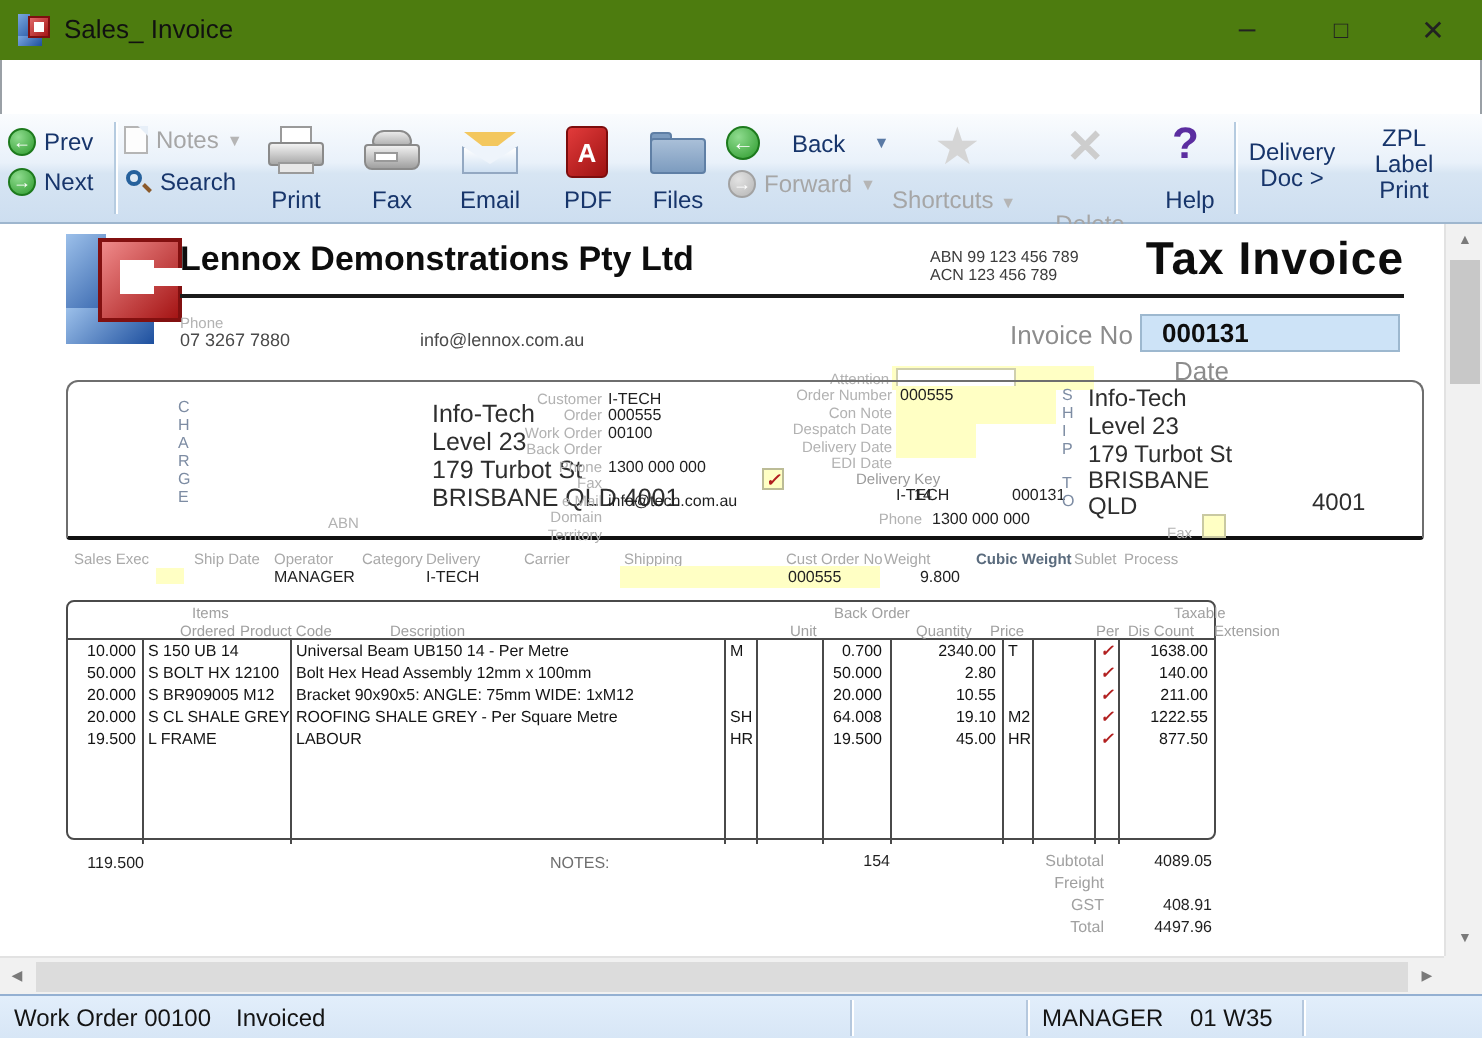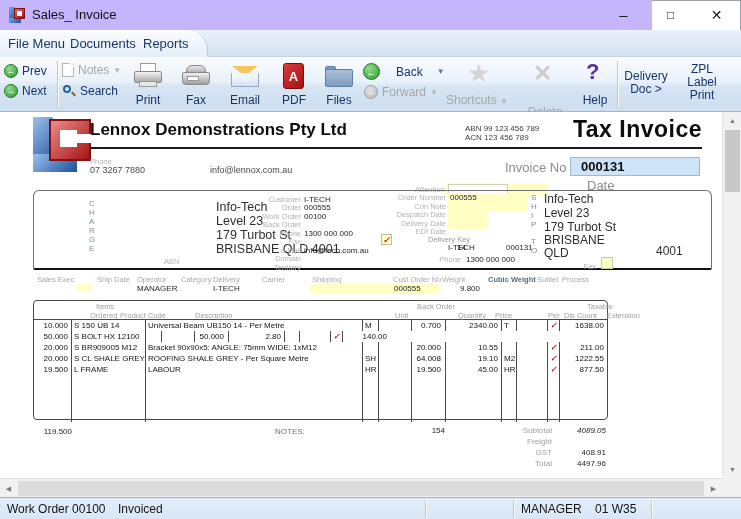--- a/index.html
+++ b/index.html
@@ -3,21 +3,21 @@
 <meta charset="utf-8">
 <style>
   html,body{margin:0;padding:0;background:#888;}
   *{box-sizing:border-box;}
   .win{position:relative;width:741px;height:519px;background:#fff;
        font-family:"Liberation Sans",sans-serif;overflow:hidden;
        box-shadow:inset 0 0 0 1px #9aa0a6;}
   .abs{position:absolute;}
 
   
-  .titlebar{position:absolute;left:0;top:0;width:652px;height:30px;background:#c4b5fd;}
+  .titlebar{position:absolute;left:0;top:0;width:741px;height:30px;background:#4d7c0f;}
   .app-icon{position:absolute;left:9px;top:7px;width:16px;height:16px;}
   .app-icon .b1{position:absolute;left:0;top:0;width:6px;height:16px;background:linear-gradient(135deg,#7aa7e0,#1d4f9e);}
   .app-icon .b2{position:absolute;left:0;top:11px;width:12px;height:5px;background:linear-gradient(135deg,#7aa7e0,#1d4f9e);}
   .app-icon .r1{position:absolute;left:5px;top:1px;width:11px;height:11px;background:linear-gradient(135deg,#e06a6a,#a51515);border:1px solid #7e0f0f;}
   .app-icon .c1{position:absolute;left:8px;top:4px;width:5px;height:5px;background:#fff;}
   .win-title{position:absolute;left:32px;top:7px;font-size:13px;color:#111;}
   .ctl{position:absolute;top:0;height:30px;width:45px;text-align:center;line-height:30px;color:#222;cursor:default;}
   .ctl.min{left:601px;font-size:15px;}
   .ctl.max{left:648px;font-size:12px;}
   .ctl.cls{left:694px;font-size:14px;}
@@ -167,26 +167,20 @@
         <div class="b2"></div>
         <div class="r1"></div>
         <div class="c1"></div>
     </div>
     <span class="win-title">Sales_ Invoice</span>
     <div class="ctl min">–</div>
     <div class="ctl max">□</div>
     <div class="ctl cls">✕</div>
   </div>
 
-  <div class="menubar">
-    <div class="menu-tab"></div>
-    <div class="menu-item" style="left:8px;">File Menu</div>
-    <div class="menu-item" style="left:70px;">Documents</div>
-    <div class="menu-item" style="left:143px;">Reports</div>
-  </div>
 
   <div class="toolbar">
     <div class="trow" style="left:4px;top:7px;">
       <span class="circle">←</span>
       <span class="tlabel">Prev</span>
     </div>
     <div class="trow" style="left:4px;top:27px;">
       <span class="circle">→</span>
       <span class="tlabel">Next</span>
     </div>
@@ -449,20 +443,21 @@
             <span class="td c5">0.700</span>
             <span class="td c6">2340.00</span>
             <span class="td c7">T</span>
             <span class="td c8"></span>
             <span class="td c9 redchk">✓</span>
             <span class="td c10">1638.00</span>
         </div>
         <div class="trow2">
           <span class="td c0">50.000</span>
             <span class="td c1">S BOLT HX 12100</span>
+            <span class="td c2">Bolt Hex Head Assembly 12mm x 100mm</span>
             <span class="td c3"></span>
             <span class="td c4"></span>
             <span class="td c5">50.000</span>
             <span class="td c6">2.80</span>
             <span class="td c7"></span>
             <span class="td c8"></span>
             <span class="td c9 redchk">✓</span>
             <span class="td c10">140.00</span>
         </div>
         <div class="trow2">
@@ -517,21 +512,21 @@
             <span class="td c9"></span>
             <span class="td c10"></span>
         </div>
       </div>
     </div>
 
     <div class="tot tar" style="left:30px;top:315px;width:42px;">119.500</div>
     <div class="tot" style="left:275px;top:315px;color:#6e6e6e;">NOTES:</div>
     <div class="tot tar" style="left:410px;top:314px;width:35px;">154</div>
     <div class="tot gray tar" style="left:480px;top:314px;width:72px;">Subtotal</div>
-    <div class="tot tar" style="left:536px;top:314px;width:70px;font-style:italic;">4089.05</div>
+    <div class="tot tar" style="left:536px;top:314px;width:70px;">4089.05</div>
     <div class="tot gray tar" style="left:480px;top:325px;width:72px;">Freight</div>
     <div class="tot tar" style="left:536px;top:325px;width:70px;"></div>
     <div class="tot gray tar" style="left:480px;top:336px;width:72px;">GST</div>
     <div class="tot tar" style="left:536px;top:336px;width:70px;">408.91</div>
     <div class="tot gray tar" style="left:480px;top:347px;width:72px;">Total</div>
     <div class="tot tar" style="left:536px;top:347px;width:70px;">4497.96</div>
   </div>
 
   <div class="vscroll">
     <div class="sbtn" style="top:0;">▲</div>

